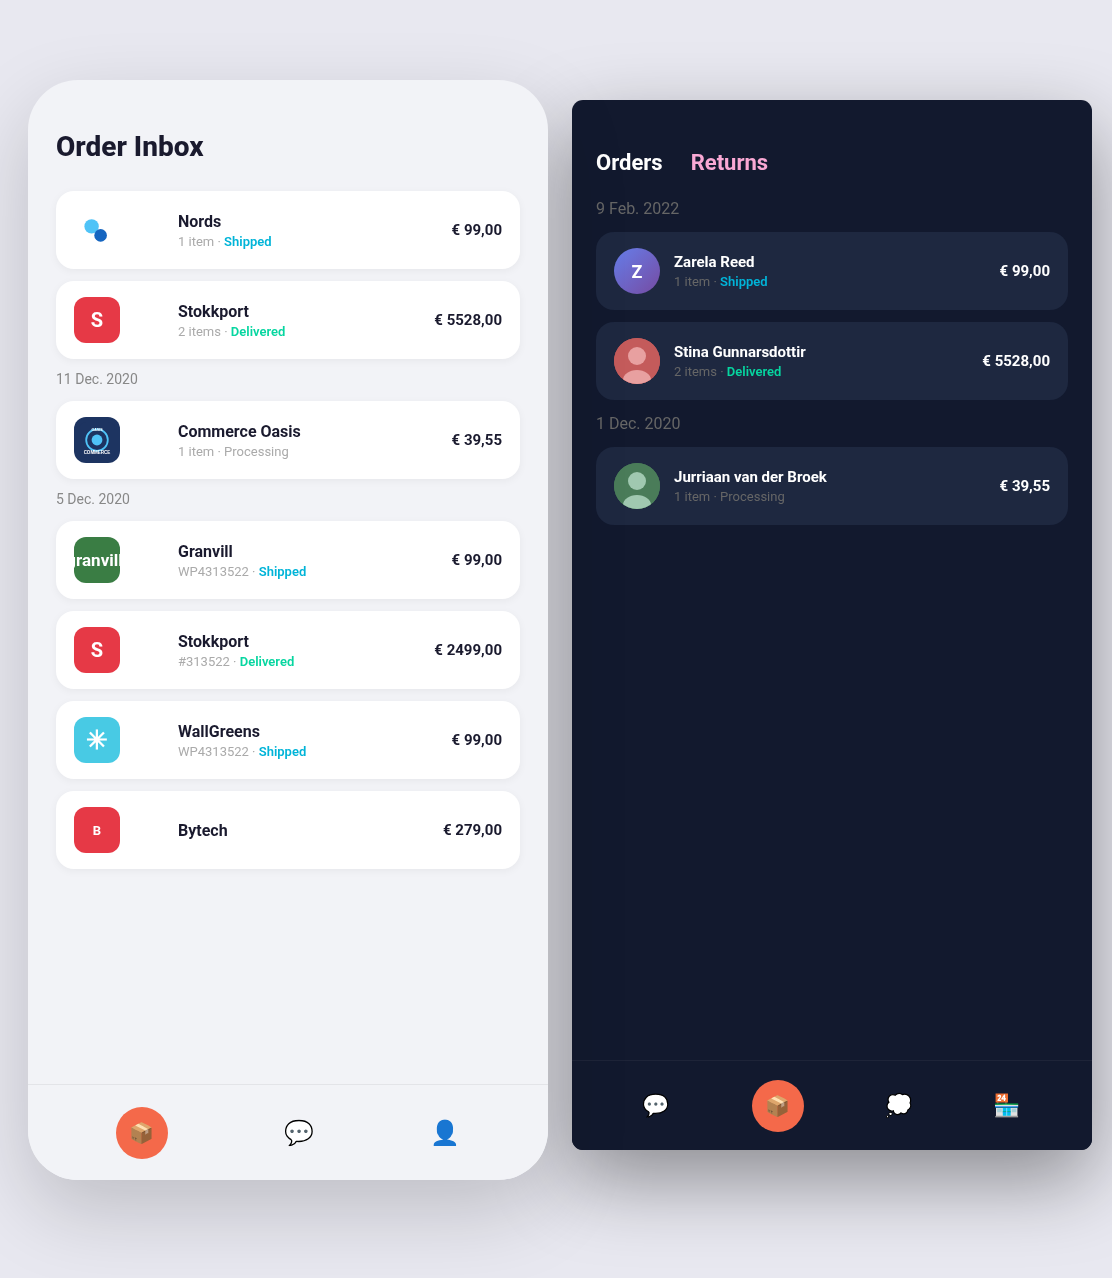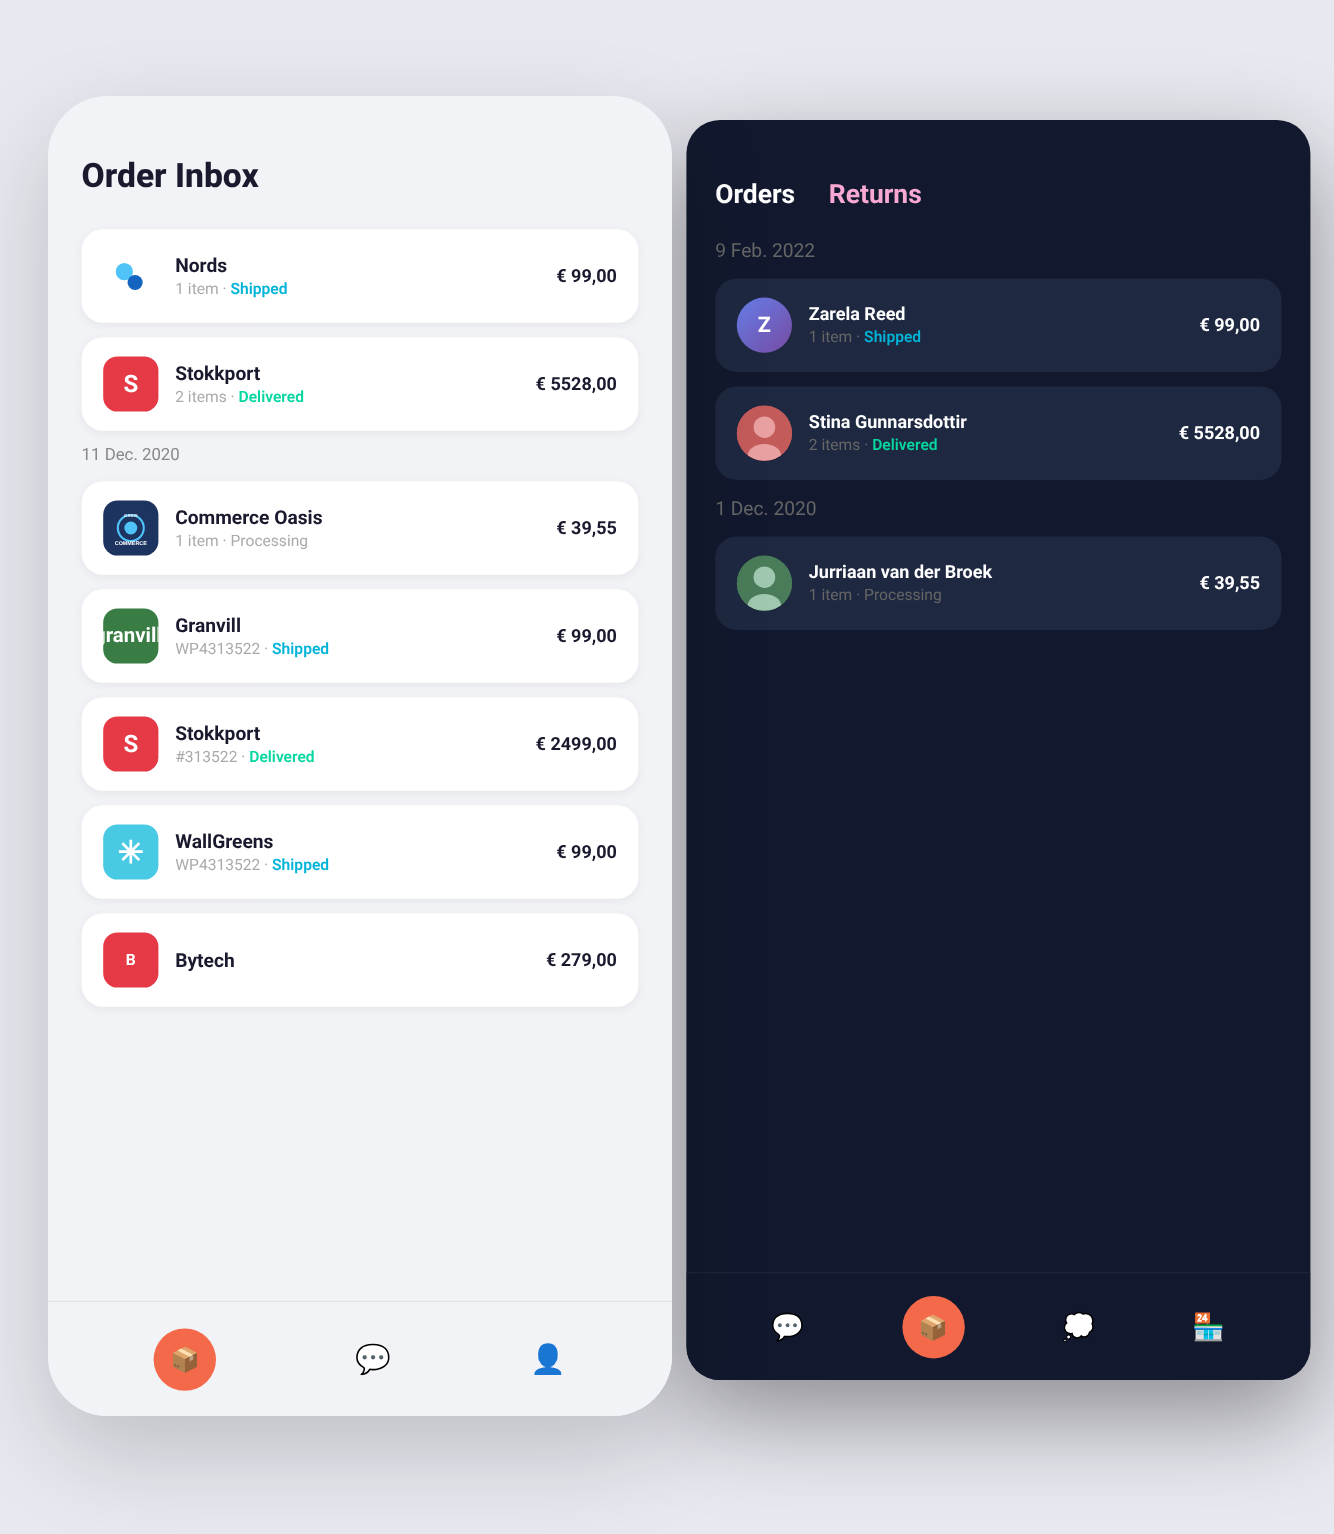--- a/index.html
+++ b/index.html
@@ -16,21 +16,21 @@
       width: 1112px;
       height: 1278px;
       display: flex;
       align-items: center;
       justify-content: center;
     }
 
     
     .phone-light {
       position: absolute;
-      left: 40px;
+      left: 28px;
       top: 80px;
       width: 520px;
       height: 1100px;
       background: #f2f3f7;
       border-radius: 50px;
       box-shadow: 0 30px 80px rgba(0,0,0,0.18);
       z-index: 2;
       overflow: hidden;
       display: flex;
       flex-direction: column;
@@ -53,20 +53,21 @@
       margin-top: 6px;
     }
     .order-card {
       background: #ffffff;
       border-radius: 18px;
       padding: 16px 18px;
       display: flex;
       align-items: center;
       margin-bottom: 12px;
       box-shadow: 0 2px 8px rgba(0,0,0,0.05);
+      gap: 44px;
     }
     .order-logo {
       width: 46px;
       height: 46px;
       border-radius: 12px;
       margin-right: 14px;
       flex-shrink: 0;
       display: flex;
       align-items: center;
       justify-content: center;
@@ -136,21 +137,21 @@
     .nav-icon { font-size: 24px; color: #aaa; }
 
     
     .phone-dark {
       position: absolute;
       right: 20px;
       top: 100px;
       width: 520px;
       height: 1050px;
       background: #12192e;
-      border-radius: 28px;
+      border-radius: 11px;
       box-shadow: 0 30px 80px rgba(0,0,0,0.4);
       z-index: 1;
       overflow: hidden;
       display: flex;
       flex-direction: column;
     }
     .phone-dark .content {
       flex: 1;
       padding: 50px 24px 100px;
       overflow: hidden;
@@ -363,20 +364,21 @@
         </div>
         <div class="order-info">
           <div class="order-name">Commerce Oasis</div>
           <div class="order-sub">
             1 item · <span class="status-processing">Processing</span>
           </div>
         </div>
         <div class="order-amount">€ 39,55</div>
       </div>
 
+      <div class="date-label" style="margin-top:10px;">5 Dec. 2020</div>
 
       <div class="order-card">
         <div class="order-logo logo-granvill">granvill.</div>
         <div class="order-info">
           <div class="order-name">Granvill</div>
           <div class="order-sub">
             WP4313522 · <span class="status-shipped">Shipped</span>
           </div>
         </div>
         <div class="order-amount">€ 99,00</div>

